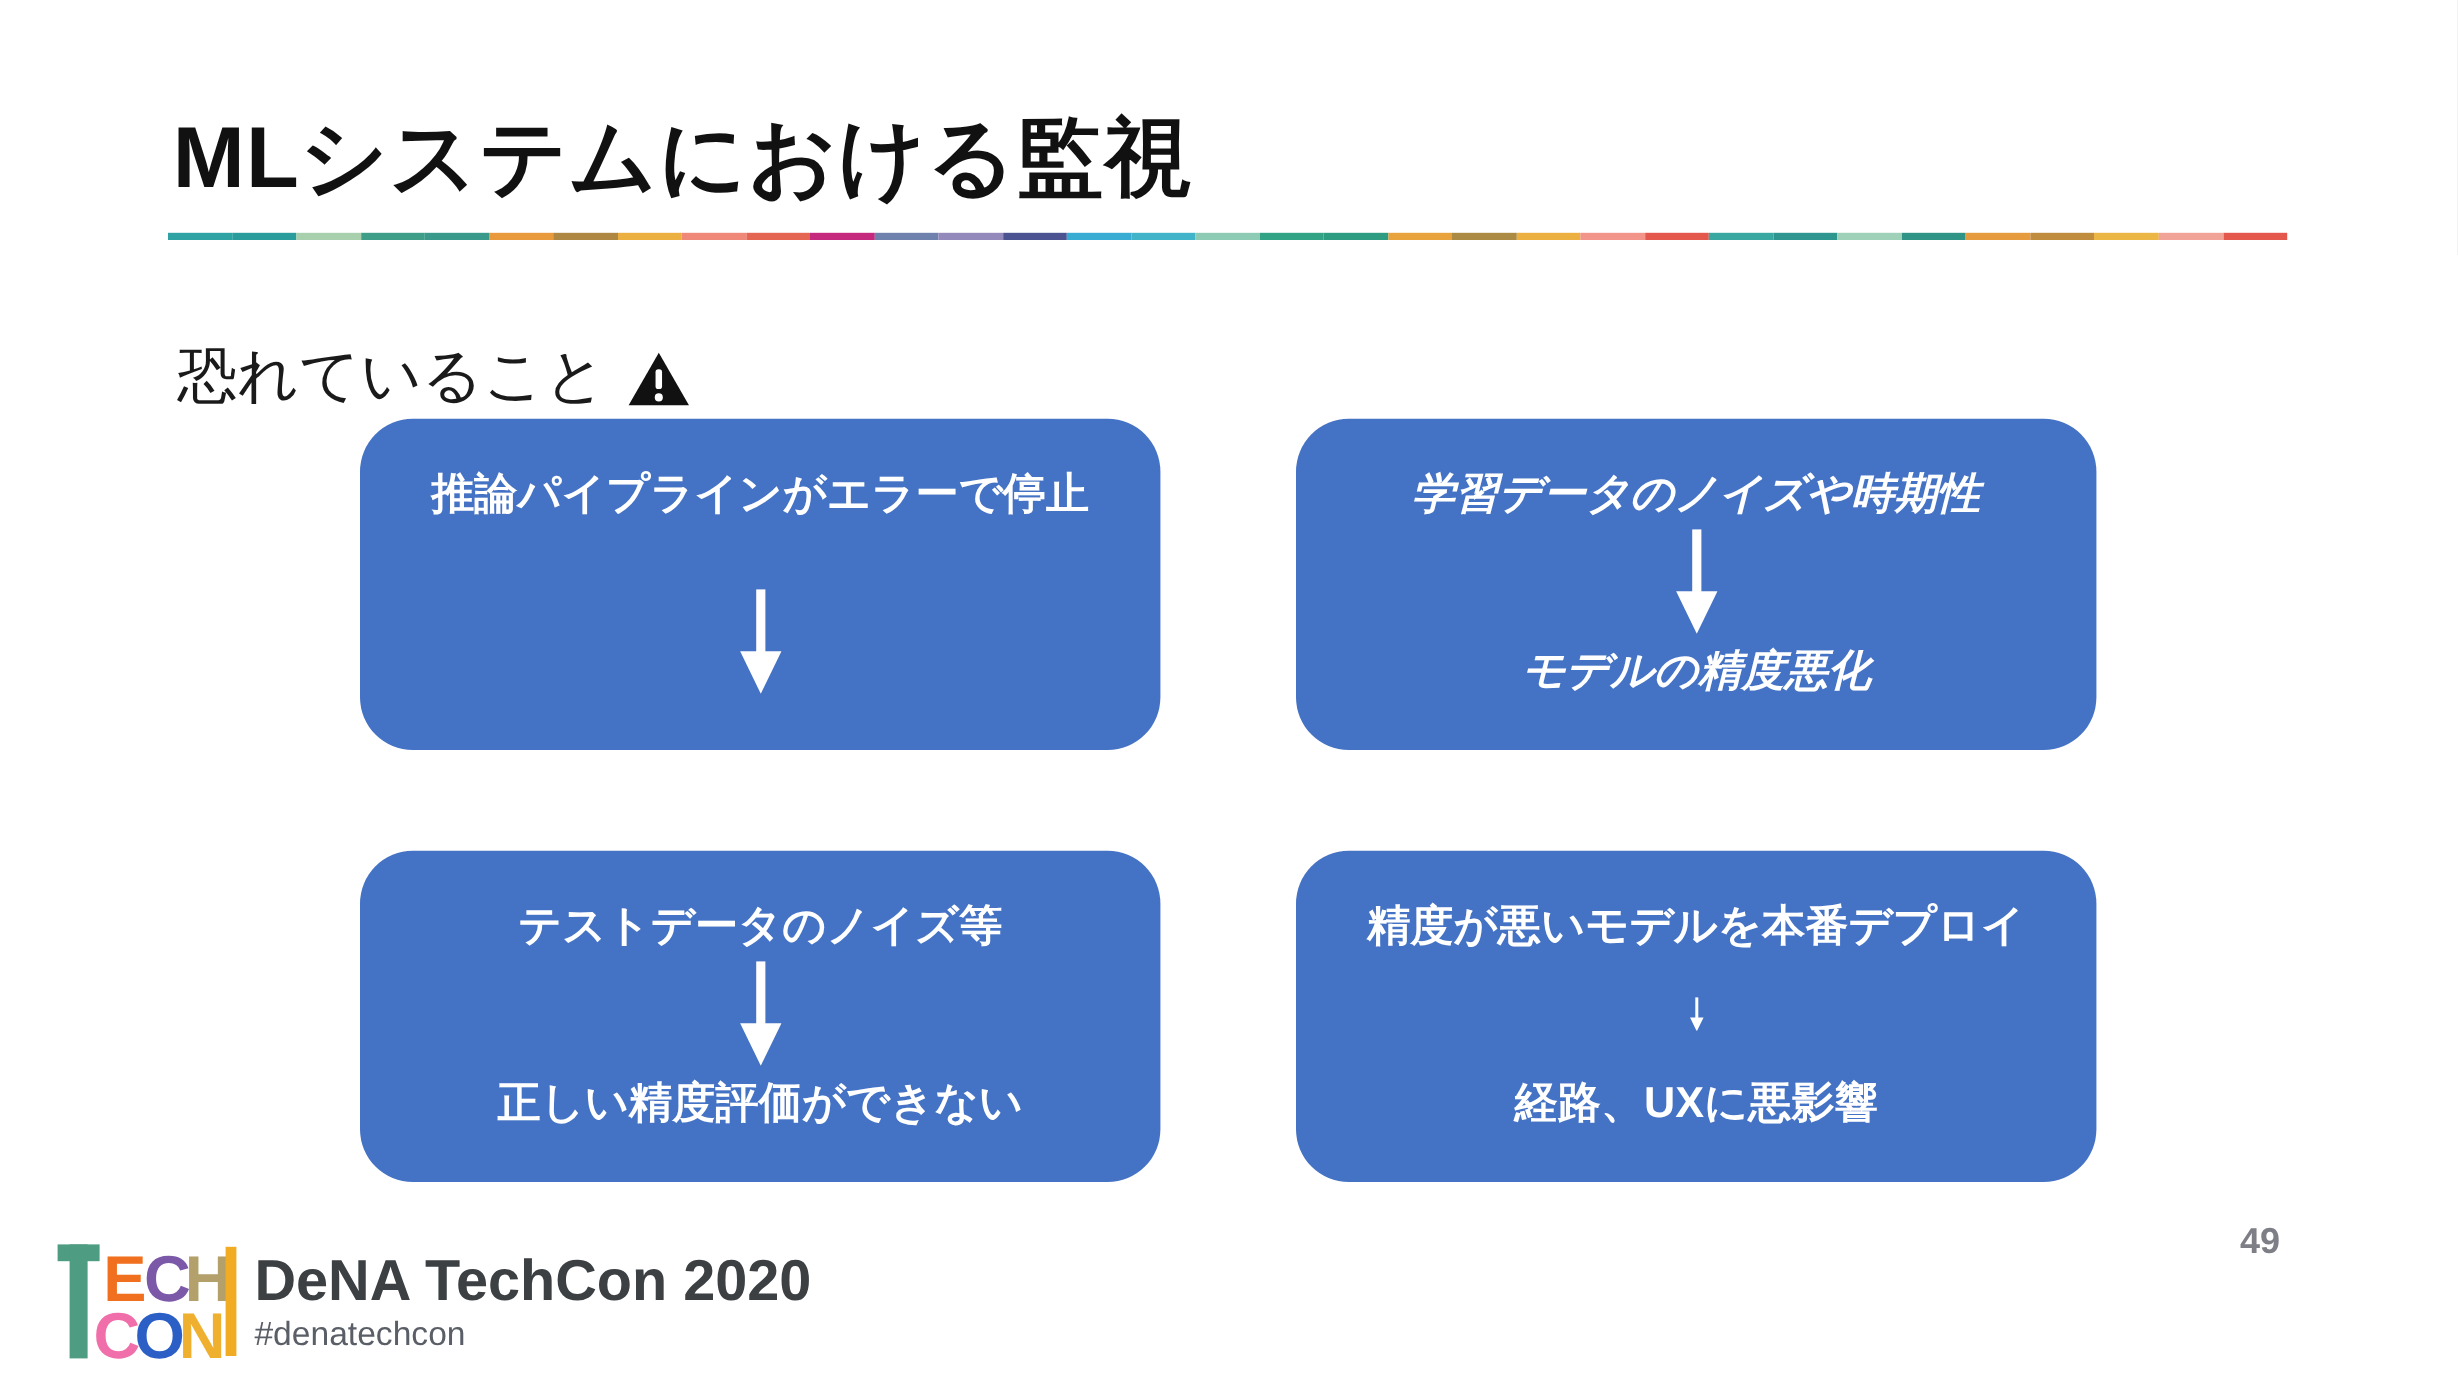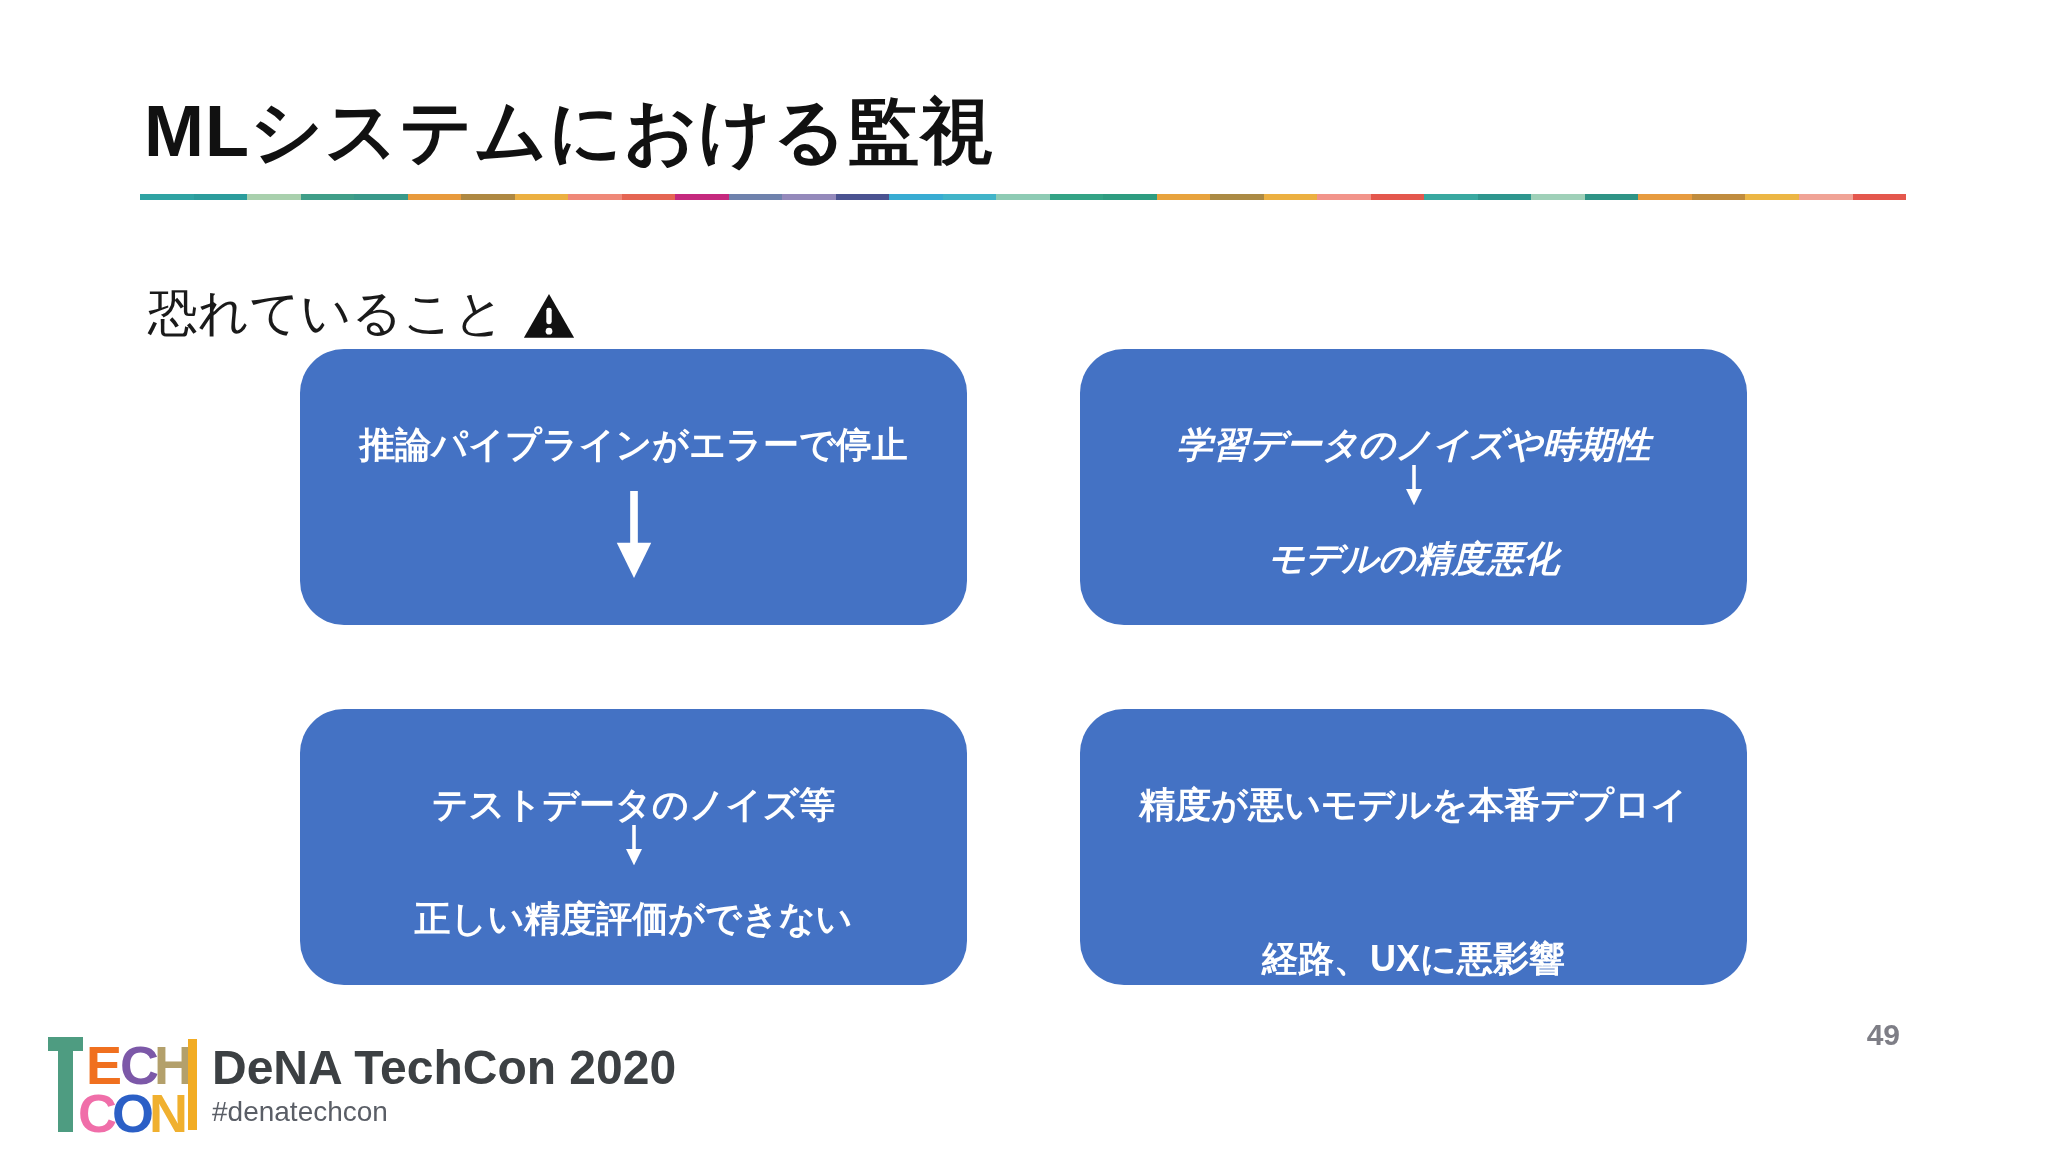--- a/index.html
+++ b/index.html
@@ -49,21 +49,20 @@
     padding:42px 18px 46px 18px;
     box-sizing:border-box;
   }
   .card-text{
     color:var(--card-text,#ffffff);
     font-size:36px;
     font-weight:800;
     text-align:right;
     white-space:nowrap;
     line-height:1.1;
-    margin-top:34px;
   }
   .card-arrow{width:44px;height:88px;display:block;}
   #card-0{left:300px;top:349px;}
   #card-1{left:1080px;top:349px;font-style:italic;}
   #card-2{left:300px;top:709px;}
   #card-3{left:1080px;top:709px;gap:40px;}
   .logo{position:absolute;left:46px;top:1034px;width:152px;height:102px;}
   .logo text{font-family:"Liberation Sans","DejaVu Sans",sans-serif;font-weight:800;font-size:54px;}
   .brand{
     position:absolute;left:212px;top:1040px;

